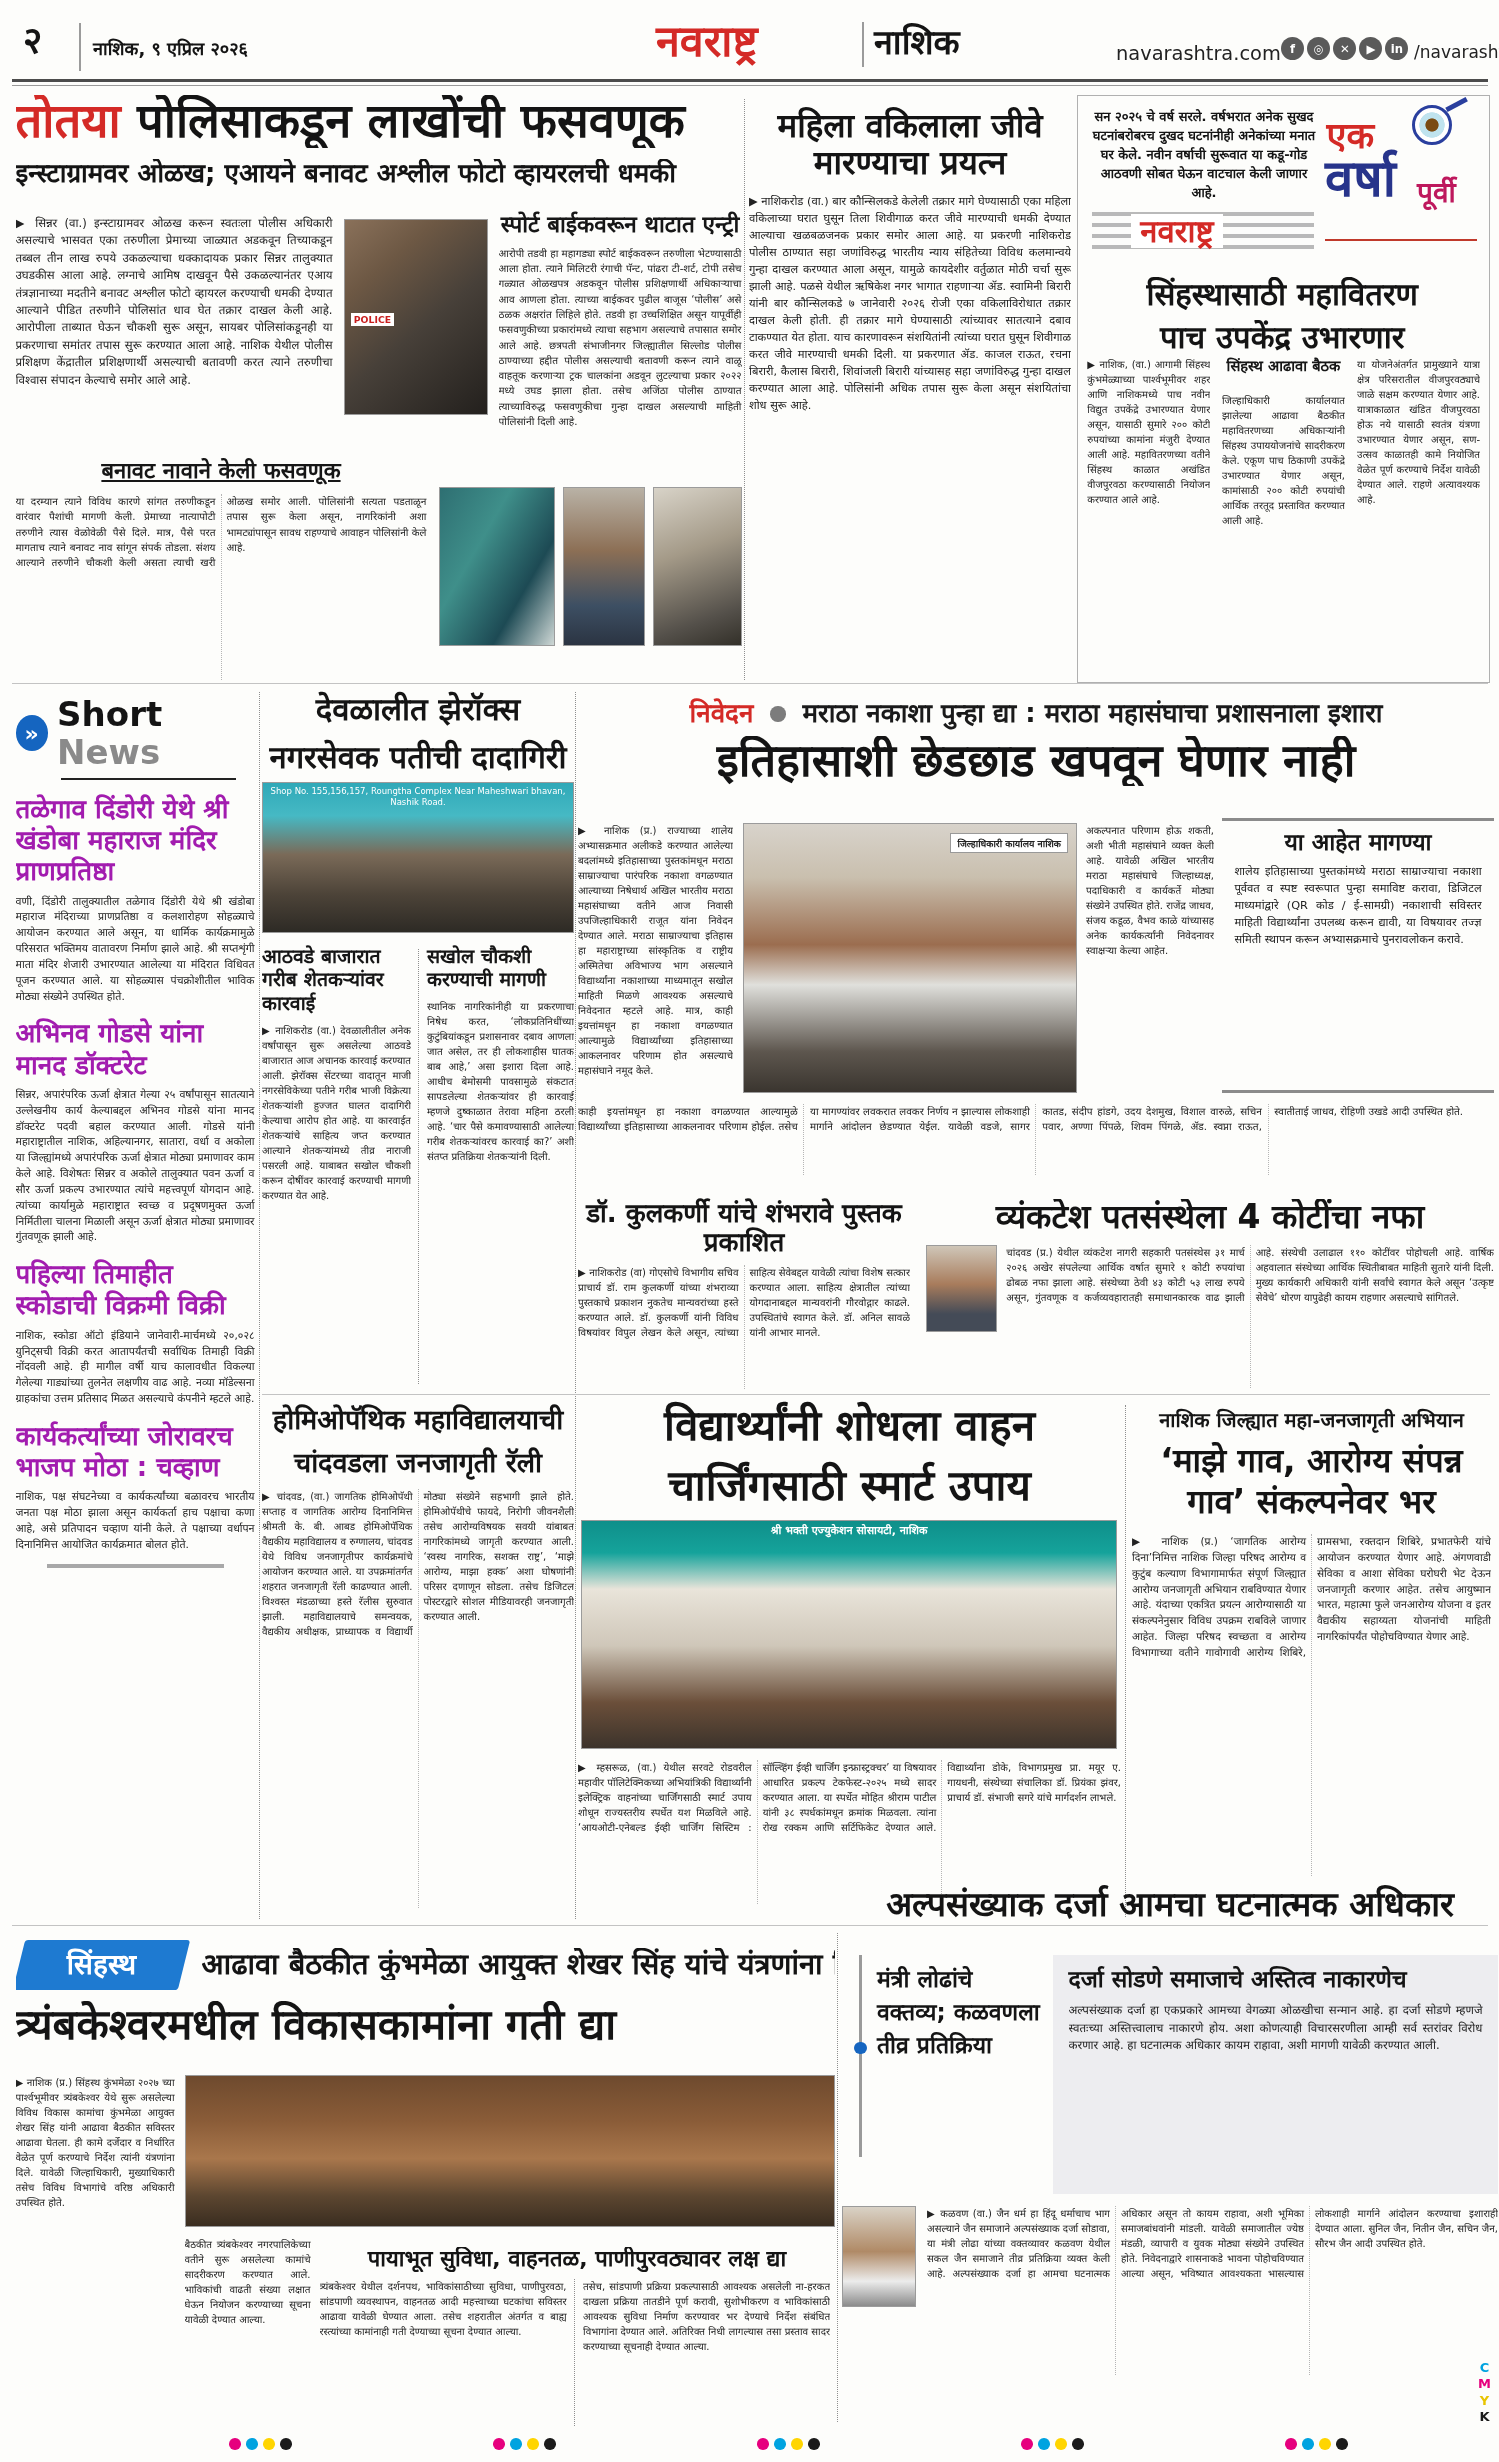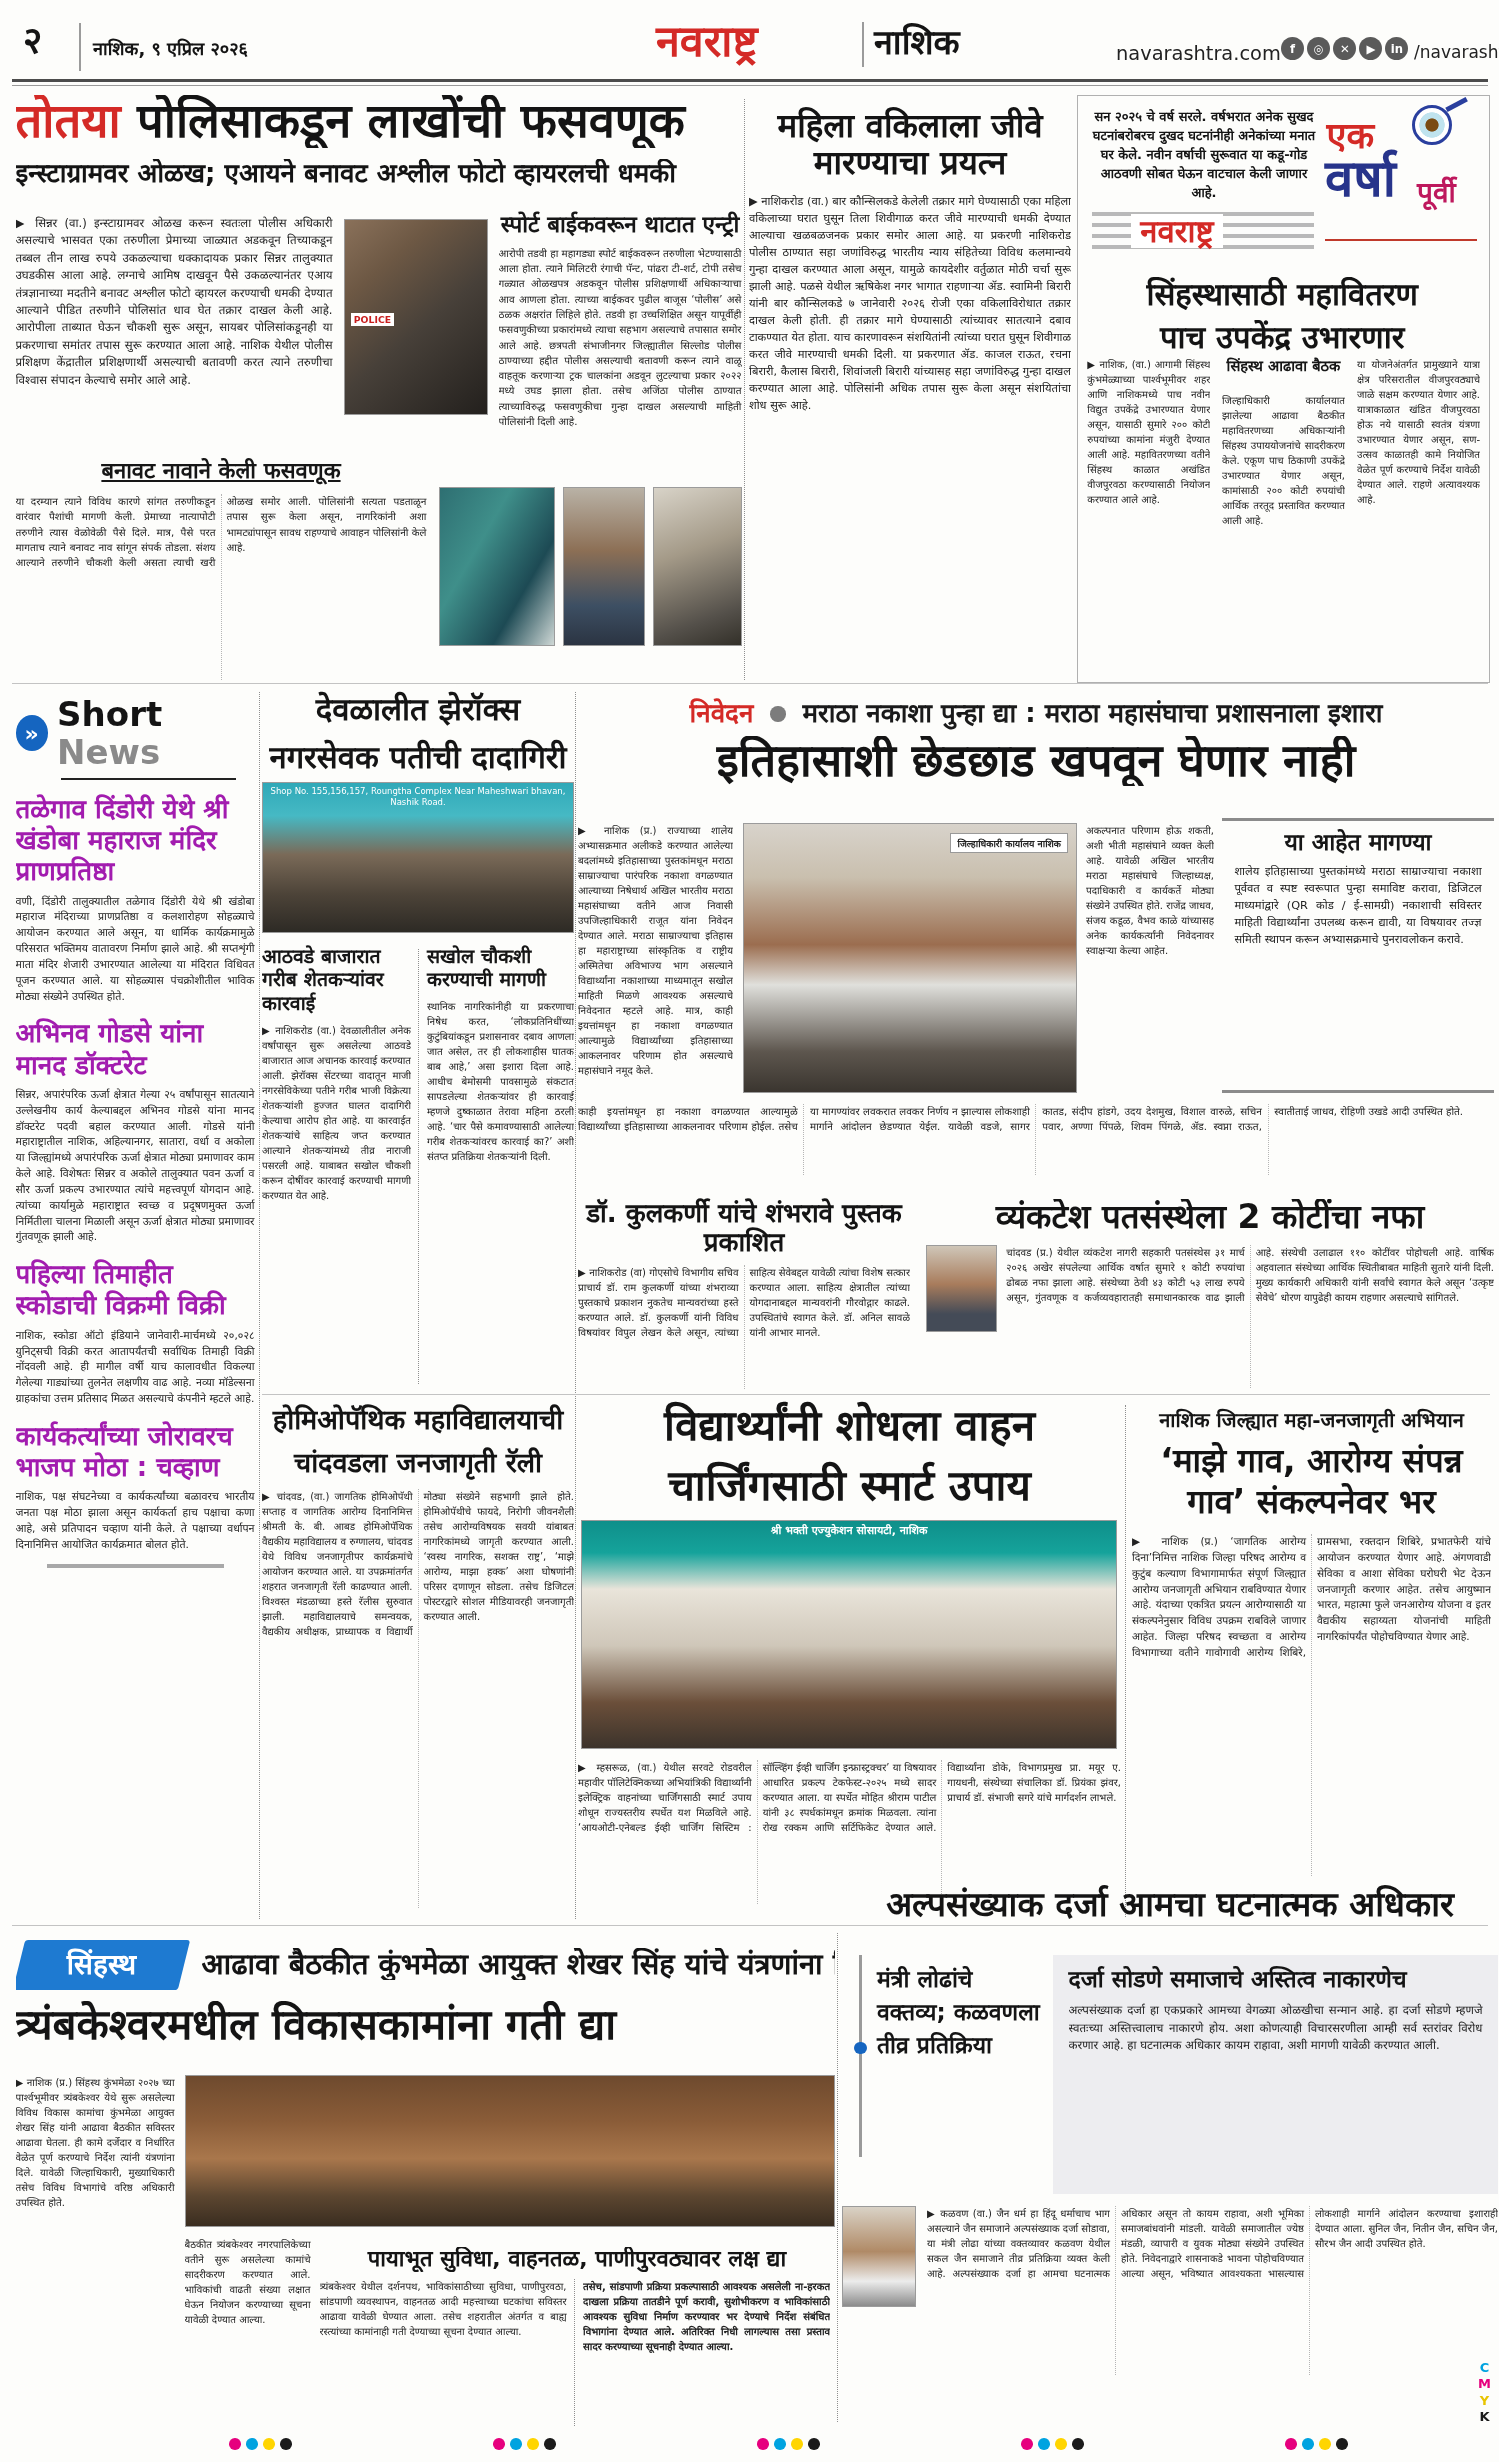--- a/index.html
+++ b/index.html
@@ -176,21 +176,21 @@
       <div class="bt" style="margin-top:7.8px;font-size:11.3px;height:210px;">शालेय इतिहासाच्या पुस्तकांमध्ये मराठा साम्राज्याचा नकाशा पूर्ववत व स्पष्ट स्वरूपात पुन्हा समाविष्ट करावा, डिजिटल माध्यमांद्वारे (QR कोड / ई-सामग्री) नकाशाची सविस्तर माहिती विद्यार्थ्यांना उपलब्ध करून द्यावी, या विषयावर तज्ज्ञ समिती स्थापन करून अभ्यासक्रमाचे पुनरावलोकन करावे.</div>
     </div>
     <div class="abs bt cols4" style="left:0;top:415px;width:916px;height:71px;font-size:10.2px;">काही इयत्तांमधून हा नकाशा वगळण्यात आल्यामुळे विद्यार्थ्यांच्या इतिहासाच्या आकलनावर परिणाम होईल. तसेच या मागण्यांवर लवकरात लवकर निर्णय न झाल्यास लोकशाही मार्गाने आंदोलन छेडण्यात येईल. यावेळी वडजे, सागर कातड, संदीप हांडगे, उदय देशमुख, विशाल वारुळे, सचिन पवार, अण्णा पिंपळे, शिवम पिंगळे, ॲड. स्वप्ना राऊत, स्वातीताई जाधव, रोहिणी उखडे आदी उपस्थित होते.</div>
 
     <div class="abs" style="left:0;top:497px;width:332px;height:203px;overflow:hidden;">
       <div class="hl center" style="font-size:26px;">डॉ. कुलकर्णी यांचे शंभरावे पुस्तक प्रकाशित</div>
       <div class="bt cols2" style="margin-top:7.8px;font-size:10px;height:124px;">▶ नाशिकरोड (वा) गोएसोचे विभागीय सचिव प्राचार्य डॉ. राम कुलकर्णी यांच्या शंभराव्या पुस्तकाचे प्रकाशन नुकतेच मान्यवरांच्या हस्ते करण्यात आले. डॉ. कुलकर्णी यांनी विविध विषयांवर विपुल लेखन केले असून, त्यांच्या साहित्य सेवेबद्दल यावेळी त्यांचा विशेष सत्कार करण्यात आला. साहित्य क्षेत्रातील त्यांच्या योगदानाबद्दल मान्यवरांनी गौरवोद्गार काढले. उपस्थितांचे स्वागत केले. डॉ. अनिल सावळे यांनी आभार मानले.</div>
     </div>
 
     <div class="abs" style="left:348px;top:497px;width:568px;height:203px;overflow:hidden;">
-      <div class="hl center nowrap" style="font-size:33px;">व्यंकटेश पतसंस्थेला 2 कोटींचा नफा</div>
+      <div class="hl center nowrap" style="font-size:33px;">व्यंकटेश पतसंस्थेला 4 कोटींचा नफा</div>
       <div style="display:flex;margin-top:9.3px;">
         <div class="photo" style="width:71px;height:87px;flex:0 0 auto;margin-right:9.3px;background:linear-gradient(180deg,#cfc6b8 0%,#a87c5c 45%,#444b57 80%);"></div>
         <div class="bt cols2" style="font-size:10px;height:147px;flex:1;">चांदवड (प्र.) येथील व्यंकटेश नागरी सहकारी पतसंस्थेस ३१ मार्च २०२६ अखेर संपलेल्या आर्थिक वर्षात सुमारे १ कोटी रुपयांचा ढोबळ नफा झाला आहे. संस्थेच्या ठेवी ४३ कोटी ५३ लाख रुपये असून, गुंतवणूक व कर्जव्यवहारातही समाधानकारक वाढ झाली आहे. संस्थेची उलाढाल ११० कोटींवर पोहोचली आहे. वार्षिक अहवालात संस्थेच्या आर्थिक स्थितीबाबत माहिती सुतारे यांनी दिली. मुख्य कार्यकारी अधिकारी यांनी सर्वांचे स्वागत केले असून ‘उत्कृष्ट सेवेचे’ धोरण यापुढेही कायम राहणार असल्याचे सांगितले.</div>
       </div>
     </div>
   </div>
 
   <div class="abs" style="left:262px;top:1400px;width:312px;height:522px;overflow:hidden;">
     <div class="hl center" style="font-size:27px;margin-top:4.7px;">होमिओपॅथिक महाविद्यालयाची</div>
     <div class="hl center" style="font-size:27px;">चांदवडला जनजागृती रॅली</div>
@@ -219,21 +219,21 @@
     <div class="abs hl nowrap" style="left:186px;top:17px;width:633px;font-size:29px;">आढावा बैठकीत कुंभमेळा आयुक्त शेखर सिंह यांचे यंत्रणांना निर्देश</div>
     <div class="abs hl nowrap" style="left:0;top:70px;width:819px;font-size:42px;">त्र्यंबकेश्वरमधील विकासकामांना गती द्या</div>
     <div class="abs bt" style="left:0;top:144px;width:159px;height:349px;font-size:10px;">▶ नाशिक (प्र.) सिंहस्थ कुंभमेळा २०२७ च्या पार्श्वभूमीवर त्र्यंबकेश्वर येथे सुरू असलेल्या विविध विकास कामांचा कुंभमेळा आयुक्त शेखर सिंह यांनी आढावा बैठकीत सविस्तर आढावा घेतला. ही कामे दर्जेदार व निर्धारित वेळेत पूर्ण करण्याचे निर्देश त्यांनी यंत्रणांना दिले. यावेळी जिल्हाधिकारी, मुख्याधिकारी तसेच विविध विभागांचे वरिष्ठ अधिकारी उपस्थित होते.</div>
     <div class="abs photo" style="left:169px;top:144px;width:650px;height:152px;background:linear-gradient(180deg,#6e4a2e 0%,#8a5c38 30%,#a9774c 55%,#5c4630 80%,#3a2d20 100%);"></div>
     <div class="abs bt" style="left:169px;top:306px;width:126px;height:188px;font-size:10px;">बैठकीत त्र्यंबकेश्वर नगरपालिकेच्या वतीने सुरू असलेल्या कामांचे सादरीकरण करण्यात आले. भाविकांची वाढती संख्या लक्षात घेऊन नियोजन करण्याच्या सूचना यावेळी देण्यात आल्या.</div>
     <div class="abs" style="left:304px;top:303px;width:515px;height:193px;overflow:hidden;">
       <div class="hl nowrap center" style="font-size:22px;">पायाभूत सुविधा, वाहनतळ, पाणीपुरवठ्यावर लक्ष द्या</div>
       <div style="display:flex;margin-top:7.8px;">
         <div class="bt" style="width:247px;font-size:10px;height:151px;">त्र्यंबकेश्वर येथील दर्शनपथ, भाविकांसाठीच्या सुविधा, पाणीपुरवठा, सांडपाणी व्यवस्थापन, वाहनतळ आदी महत्त्वाच्या घटकांचा सविस्तर आढावा यावेळी घेण्यात आला. तसेच शहरातील अंतर्गत व बाह्य रस्त्यांच्या कामांनाही गती देण्याच्या सूचना देण्यात आल्या.</div>
         <div class="dotv" style="height:151px;margin:0 7.8px;"></div>
-        <div class="bt" style="width:247px;font-size:10px;height:151px;font-weight:bold;">तसेच, सांडपाणी प्रक्रिया प्रकल्पासाठी आवश्यक असलेली ना-हरकत दाखला प्रक्रिया तातडीने पूर्ण करावी, सुशोभीकरण व भाविकांसाठी आवश्यक सुविधा निर्माण करण्यावर भर देण्याचे निर्देश संबंधित विभागांना देण्यात आले. अतिरिक्त निधी लागल्यास तसा प्रस्ताव सादर करण्याच्या सूचनाही देण्यात आल्या.</div>
+        <div class="bt" style="width:247px;font-size:10px;height:151px;">तसेच, सांडपाणी प्रक्रिया प्रकल्पासाठी आवश्यक असलेली ना-हरकत दाखला प्रक्रिया तातडीने पूर्ण करावी, सुशोभीकरण व भाविकांसाठी आवश्यक सुविधा निर्माण करण्यावर भर देण्याचे निर्देश संबंधित विभागांना देण्यात आले. अतिरिक्त निधी लागल्यास तसा प्रस्ताव सादर करण्याच्या सूचनाही देण्यात आल्या.</div>
       </div>
     </div>
   </div>
 
   <div class="abs" style="left:842px;top:1877px;width:656px;height:503px;overflow:hidden;">
     <div class="hl center nowrap" style="font-size:34px;margin-top:7.8px;">अल्पसंख्याक दर्जा आमचा घटनात्मक अधिकार</div>
     <div class="abs" style="left:17px;top:78px;width:185px;height:202px;border-left:3.9px solid #9a9a9a;padding-left:15px;box-sizing:border-box;">
       <span style="position:absolute;left:-7.8px;top:87px;width:12.4px;height:12.4px;border-radius:50%;background:#1565c0;"></span>
       <div class="hl" style="font-size:23px;line-height:1.45;margin-top:7.8px;">मंत्री लोढांचे वक्तव्य; कळवणला तीव्र प्रतिक्रिया</div>
     </div>

